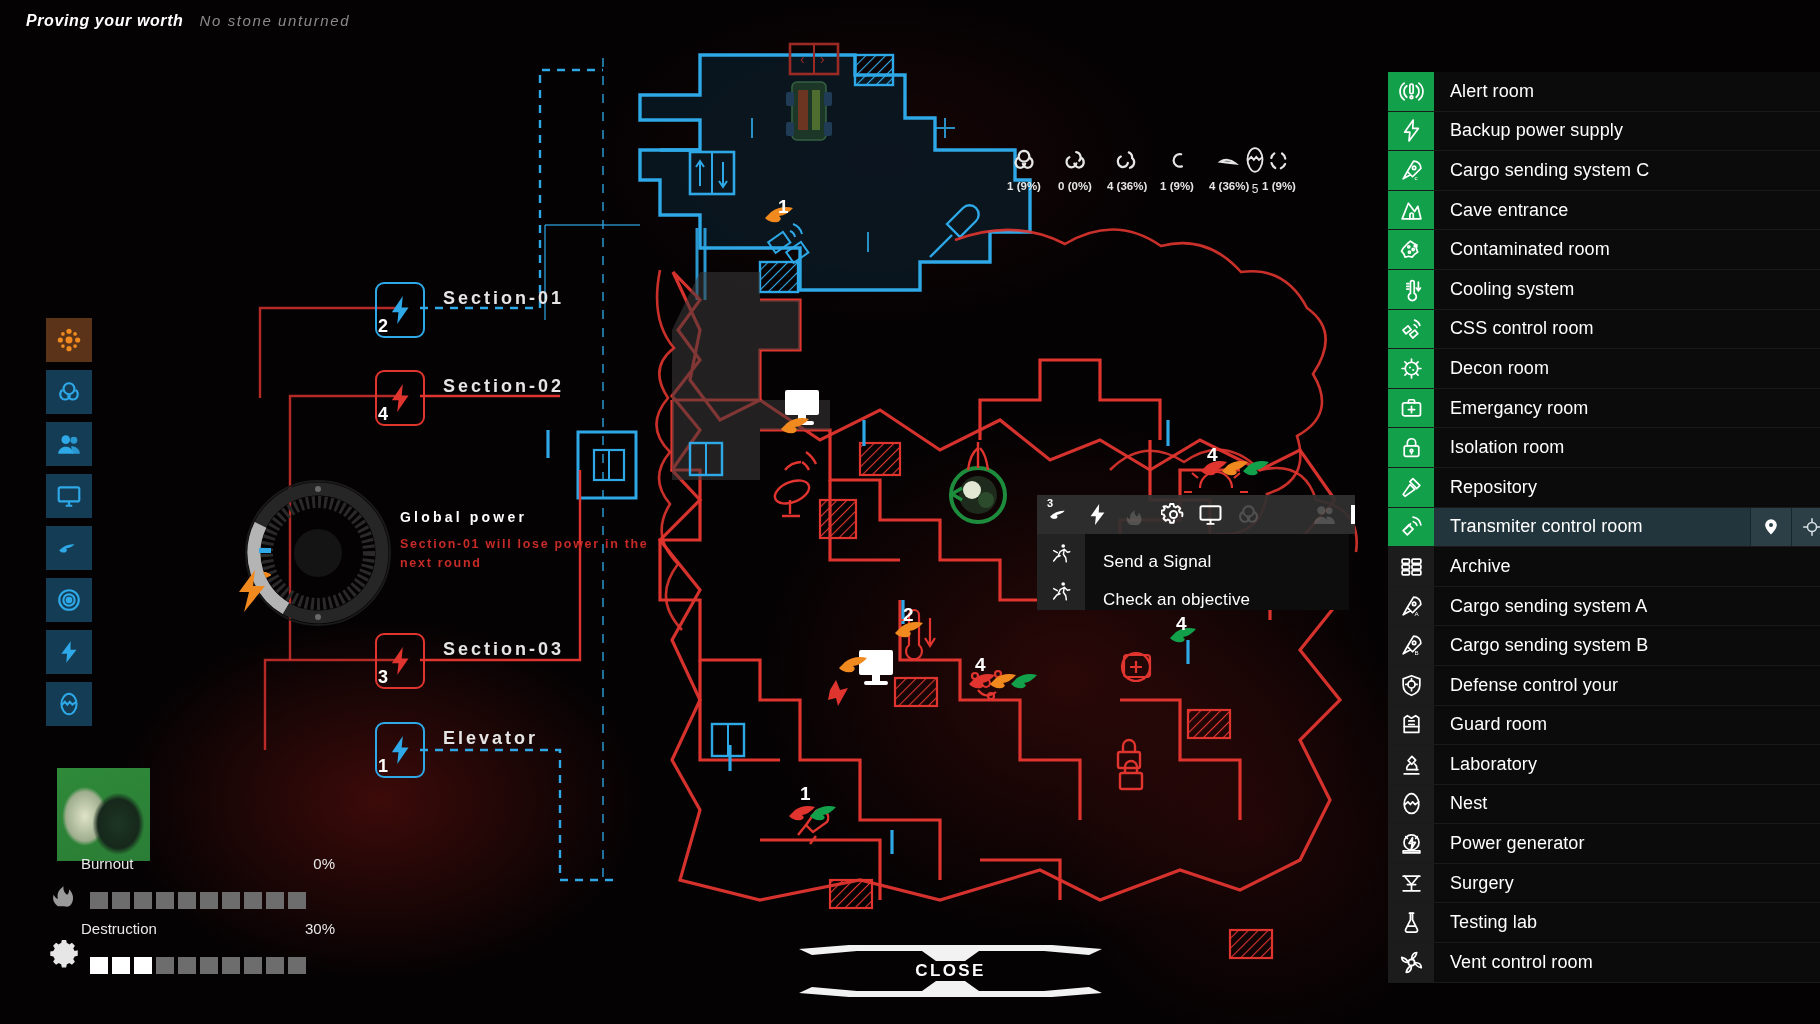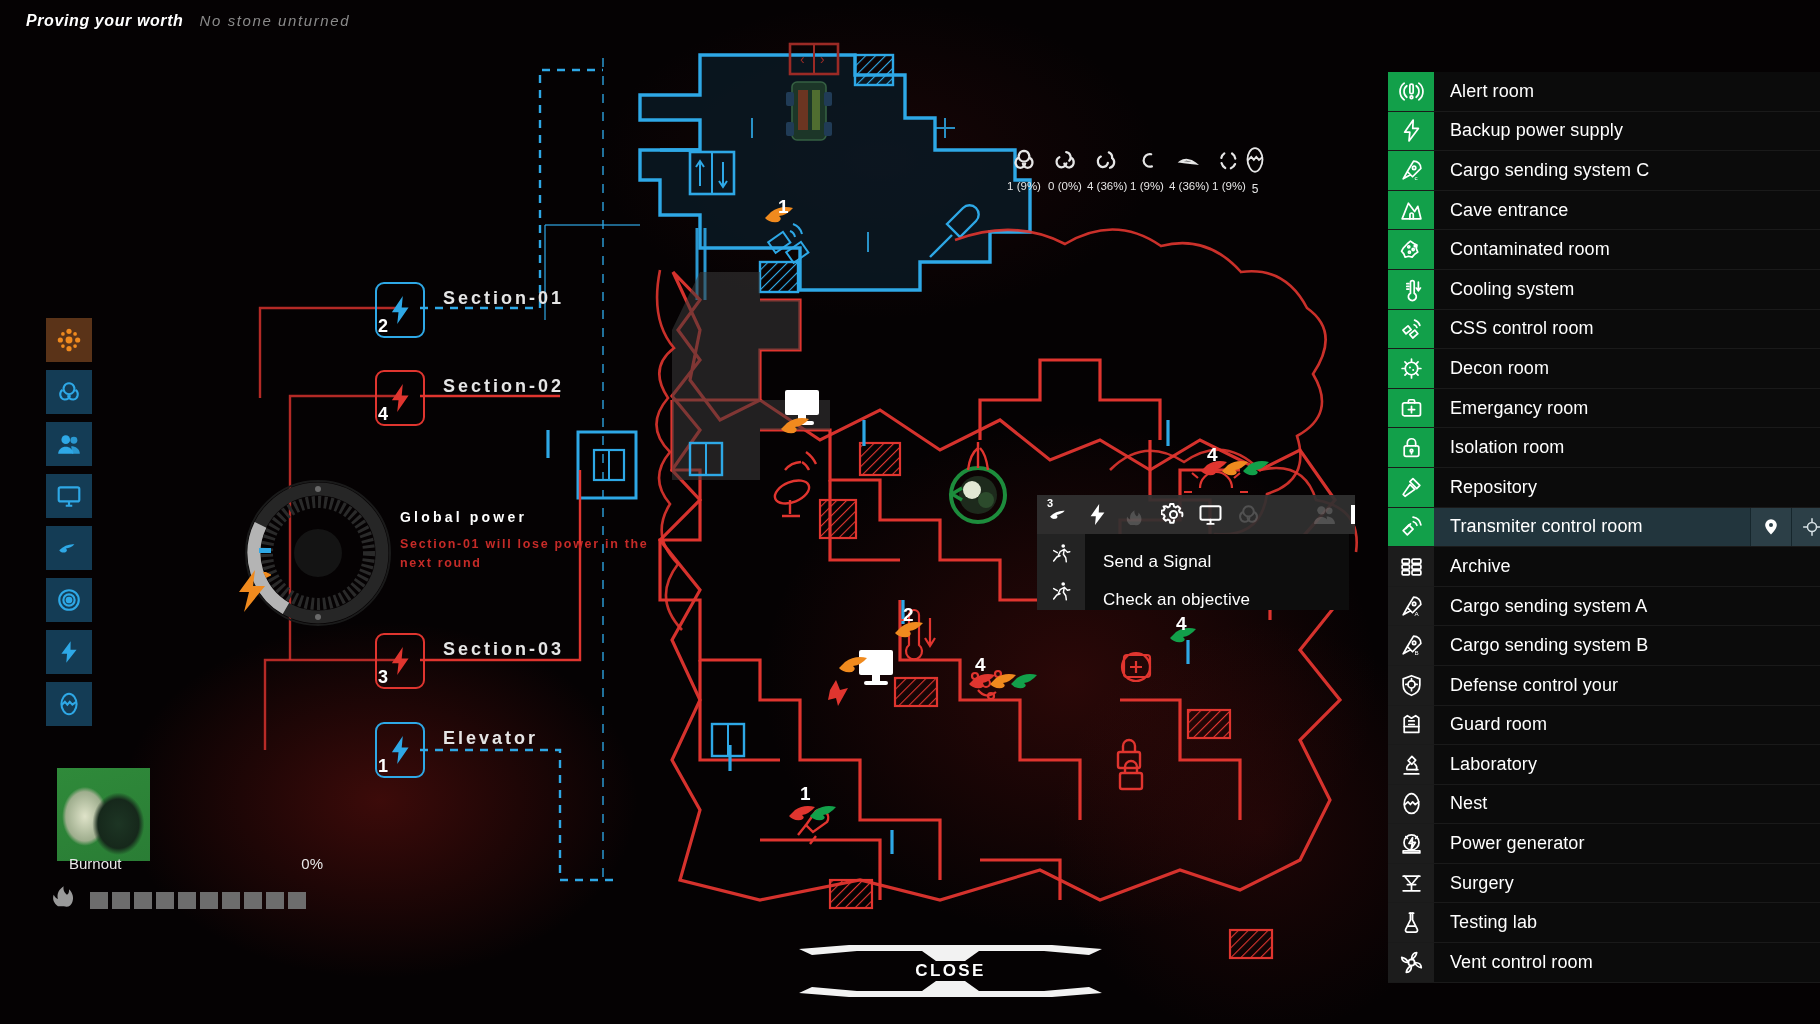--- a/index.html
+++ b/index.html
@@ -43,40 +43,40 @@
     background:
       radial-gradient(ellipse 40% 48% at 66% 60%, #1d3524 0%, #16281b 55%, rgba(0,0,0,0) 70%),
       radial-gradient(ellipse 34% 44% at 30% 52%, #dfe3c9 0%, #9fae8e 60%, rgba(0,0,0,0) 72%),
       linear-gradient(160deg,#2f8a3a,#2a7d35);}
   .meter{position:absolute;z-index:40;}
   #m1{left:48px;top:855px;width:330px;}
   #m2{left:48px;top:920px;width:330px;}
   .mrow{display:flex;align-items:flex-end;}
   .micon{width:34px;height:34px;margin-right:8px;flex:0 0 auto;}
   .mhead{display:flex;justify-content:space-between;align-items:baseline;
-         width:254px;margin-left:21px;margin-bottom:3px;}
+         width:254px;margin-left:33px;margin-bottom:3px;}
   .mlabel{font-size:15px;color:#e8e8e8;}
   .mval{font-size:15px;color:#e8e8e8;}
   .mcells{display:flex;gap:4px;}
   .cell{width:18px;height:17px;background:#6d6d6d;}
   .cell.on{background:#ffffff;}
 
   
   #map{position:absolute;left:0;top:0;width:1820px;height:1024px;z-index:20;}
 
   
   .seclabel{position:absolute;z-index:30;font-size:18px;font-weight:bold;letter-spacing:3px;color:#e5e5e5;}
   .secnum{position:absolute;z-index:31;font-size:18px;font-weight:bold;color:#fff;}
   .secbox{position:absolute;z-index:30;width:46px;height:52px;border-radius:9px;}
   .secbox.blue{border:2.5px solid #2ea8e6;}
   .secbox.red{border:2.5px solid #e0352f;}
   .secbox svg{position:absolute;left:50%;top:50%;transform:translate(-50%,-50%);width:26px;height:30px;}
 
   
-  #stats{position:absolute;left:1005px;top:146px;z-index:35;display:flex;align-items:flex-end;gap:3px;}
+  #stats{position:absolute;left:1005px;top:146px;z-index:35;display:flex;align-items:flex-end;gap:13px;font-weight:bold;}
   .stat{width:38px;text-align:center;}
   .stat .si{height:30px;display:flex;align-items:center;justify-content:center;}
   .stat .si svg{width:28px;height:28px;}
   .stat .sv{font-size:11.5px;color:#e6e6e6;margin-top:4px;white-space:nowrap;}
   #statsEgg{position:absolute;left:1235px;top:146px;z-index:35;width:40px;text-align:center;}
   #statsEgg .si{height:30px;display:flex;align-items:center;justify-content:center;}
   #statsEgg .si svg{width:26px;height:30px;}
   #statsEgg .sv{font-size:12px;color:#e6e6e6;margin-top:6px;}
 
   
@@ -874,20 +874,43 @@
           <div class="cell"></div>
           <div class="cell"></div>
           <div class="cell"></div>
           <div class="cell"></div>
           <div class="cell"></div>
           <div class="cell"></div>
           <div class="cell"></div>
         </div>
     </div>
   </div>
+  <div class="meter" id="m2">
+    <div class="mhead">
+      <span class="mlabel">Destruction</span>
+      <span class="mval">30%</span>
+    </div>
+    <div class="mrow">
+      <svg class="micon" viewBox="0 0 24 24" fill="#e6e6e6">
+        <path d="M12 8.4a3.6 3.6 0 1 0 0 7.2 3.6 3.6 0 0 0 0-7.2zm9-1.2-2.2.5a7 7 0 0 0-1-1.7l1.2-1.9-2.1-2.1-1.9 1.2a7 7 0 0 0-1.7-1L12.8 0h-3l-.5 2.2a7 7 0 0 0-1.7 1L5.7 2 3.6 4.1l1.2 1.9a7 7 0 0 0-1 1.7L1.6 8.2v3l2.2.5a7 7 0 0 0 1 1.7l-1.2 1.9 2.1 2.1 1.9-1.2a7 7 0 0 0 1.7 1l.5 2.2h3l.5-2.2a7 7 0 0 0 1.7-1l1.9 1.2 2.1-2.1-1.2-1.9a7 7 0 0 0 1-1.7l2.2-.5z"></path>
+      </svg>
+      <div class="mcells">
+          <div class="cell on"></div>
+          <div class="cell on"></div>
+          <div class="cell on"></div>
+          <div class="cell"></div>
+          <div class="cell"></div>
+          <div class="cell"></div>
+          <div class="cell"></div>
+          <div class="cell"></div>
+          <div class="cell"></div>
+          <div class="cell"></div>
+        </div>
+    </div>
+  </div>
 
   <div id="close">
     <svg viewBox="0 0 323 52" width="323" height="52">
       <path d="M10 4 L60 0 L263 0 L313 4 L300 10 L255 6 L190 6 L176 16 L147 16 L133 6 L68 6 L23 10 Z" fill="#f2f2f2"></path>
       <path d="M10 48 L60 52 L263 52 L313 48 L300 42 L255 46 L190 46 L176 36 L147 36 L133 46 L68 46 L23 42 Z" fill="#f2f2f2"></path>
     </svg>
     <div class="ctext">CLOSE</div>
   </div>
 </div>
 

